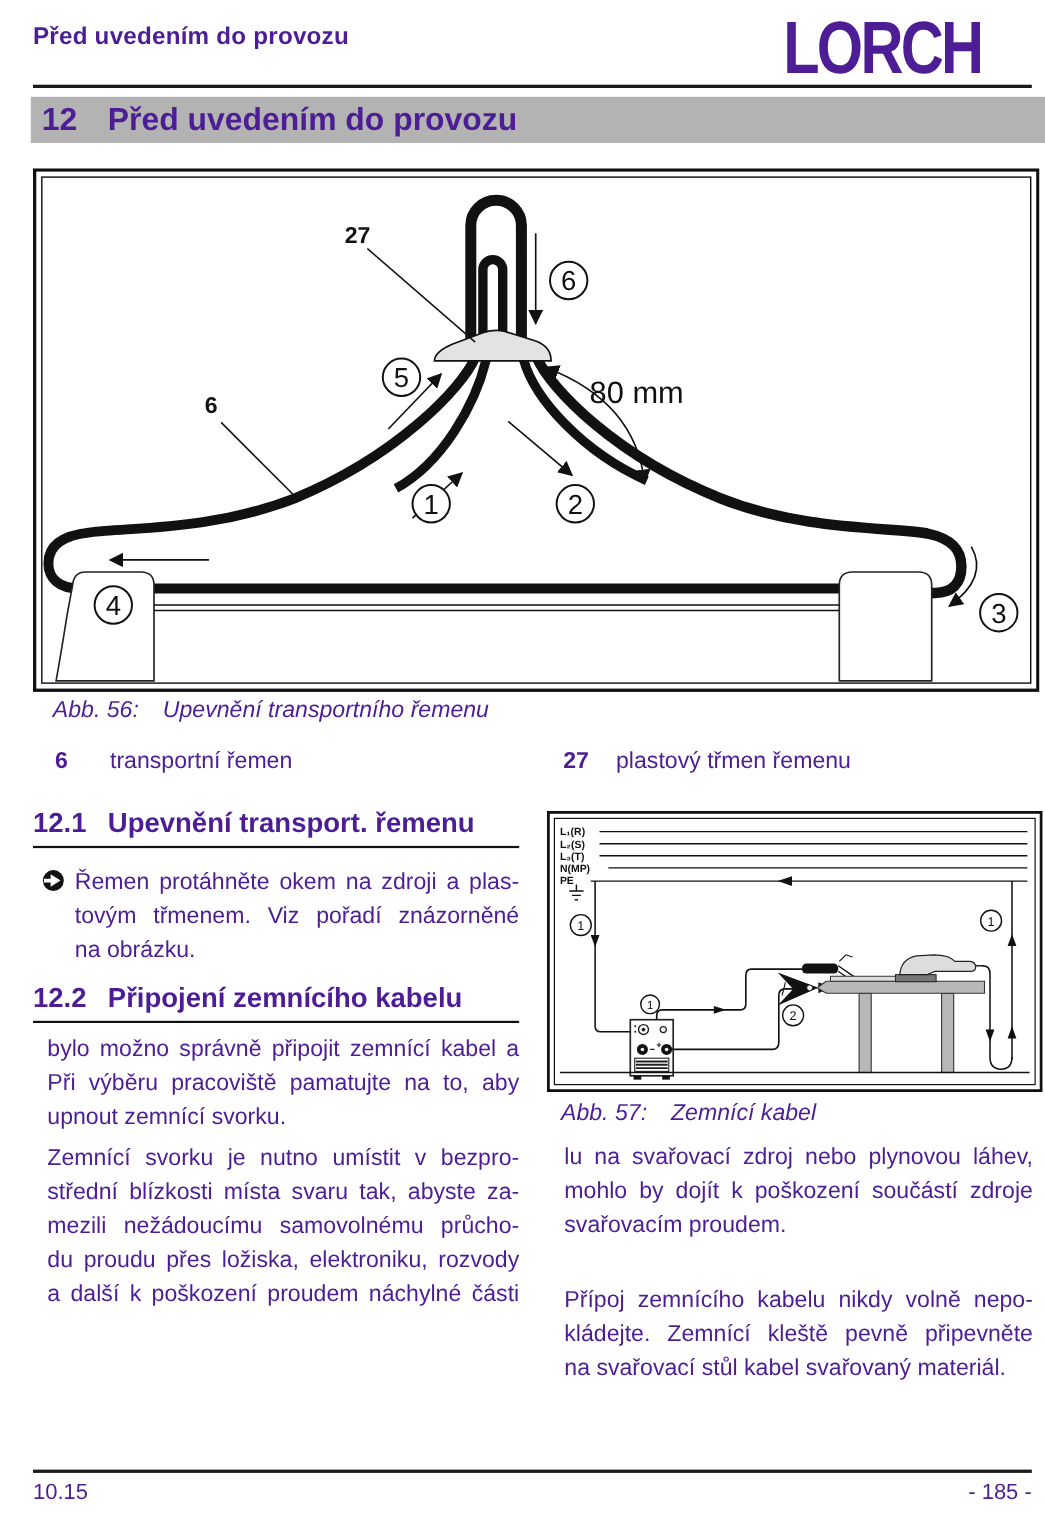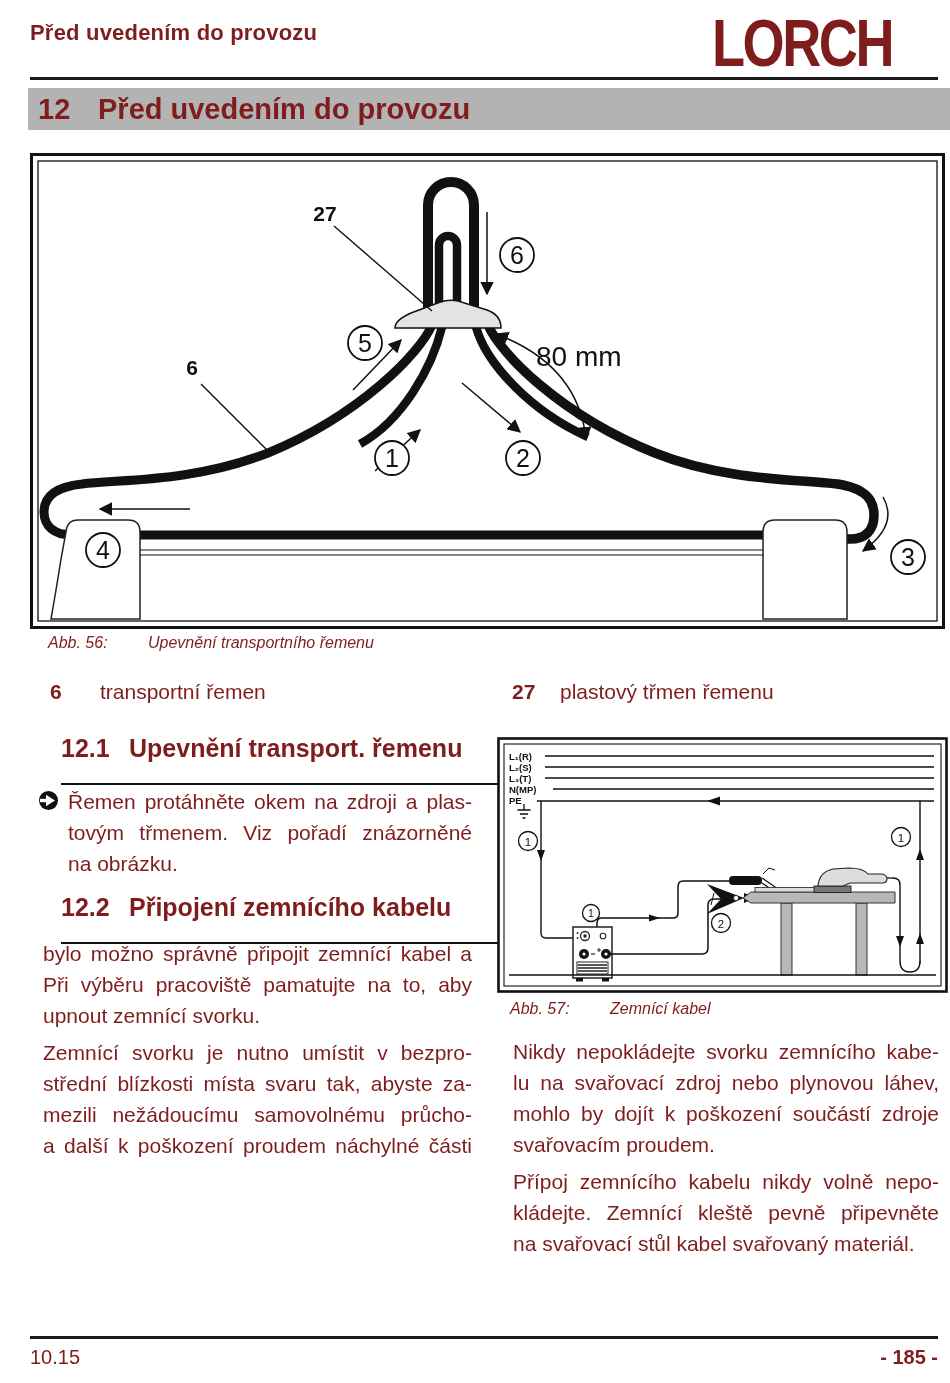--- a/index.html
+++ b/index.html
@@ -1,46 +1,46 @@
 <!DOCTYPE html>
 <html><head>
 <meta charset="utf-8">
 <style>
   html,body{margin:0;padding:0;background:#fff;}
   .page{position:relative;width:950px;height:1383px;background:#fff;overflow:hidden;
-        font-family:"Liberation Sans","DejaVu Sans",sans-serif;color:#7f1d1d;}
+        font-family:"Liberation Sans","DejaVu Sans",sans-serif;color:#4c1d95;}
   .abs{position:absolute;}
   
   .running-title{left:30px;top:20px;font-size:22px;font-weight:bold;letter-spacing:.2px;}
   .logo{left:712px;top:4px;font-size:66px;font-weight:bold;letter-spacing:-3px;
         transform:scale(.82,1.02);transform-origin:left top;white-space:nowrap;}
   .rule{background:#1c1c1c;height:3px;left:30px;width:908px;}
   .hdr-rule{top:77px;}
   .sec-bar{left:28px;top:88px;width:922px;height:42px;background:#b3b3b3;display:flex;align-items:center;}
   .sec-bar .num{font-size:29px;font-weight:bold;margin-left:10px;width:60px;}
   .sec-bar .ttl{font-size:29px;font-weight:bold;}
   
-  .caption{font-style:italic;font-size:16px;display:flex;}
+  .caption{font-style:italic;font-size:21px;display:flex;}
   .caption .clabel{width:100px;flex:0 0 auto;}
   .legend-item{display:flex;font-size:21px;}
   .legend-item .lnum{font-weight:bold;}
   
-  .colhead{display:flex;align-items:baseline;border-bottom:2px solid #111;padding-bottom:20px;margin-left:31px;}
+  .colhead{display:flex;align-items:baseline;border-bottom:2px solid #111;padding-bottom:6px;}
   .colhead .hnum{font-size:25px;font-weight:bold;width:46px;flex:0 0 auto;}
   .colhead .httl{font-size:25px;font-weight:bold;margin-left:22px;}
   
   .body-lines{font-size:21px;line-height:31px;}
   .jl{text-align:justify;text-align-last:justify;}
   .jl-end{text-align:left;}
   .bullet-row{display:flex;}
   .bullet-ic{flex:0 0 30px;padding-top:4px;}
   
   .ftr-rule{top:1336px;}
   .ftr-left{left:30px;top:1346px;font-size:20px;}
-  .ftr-right{left:638px;top:1346px;width:300px;text-align:right;font-size:20px;font-weight:bold;}
+  .ftr-right{left:638px;top:1346px;width:300px;text-align:right;font-size:20px;font-weight:normal;}
   svg text{font-family:"Liberation Sans","DejaVu Sans",sans-serif;}
   svg .bus-lbl{font-family:"DejaVu Sans",sans-serif;}
 </style>
 </head>
 <body>
 
 <div class="page">
 
   <div class="abs running-title">Před uvedením do provozu</div>
   <div class="abs logo">LORCH</div>
@@ -156,20 +156,21 @@
 
   <div class="abs body-lines" style="left:43px;top:938px;width:429px">
     <div class="jl">bylo možno správně připojit zemnící kabel a</div>
     <div class="jl">Při výběru pracoviště pamatujte na to, aby</div>
     <div class="jl-end">upnout zemnící svorku.</div>
   </div>
   <div class="abs body-lines" style="left:43px;top:1037px;width:429px">
     <div class="jl">Zemnící svorku je nutno umístit v bezpro-</div>
     <div class="jl">střední blízkosti místa svaru tak, abyste za-</div>
     <div class="jl">mezili nežádoucímu samovolnému průcho-</div>
+    <div class="jl">du proudu přes ložiska, elektroniku, rozvody</div>
     <div class="jl">a další k poškození proudem náchylné části</div>
   </div>
 
   <svg class="abs" style="left:497px;top:737px" width="451" height="256" viewBox="0 0 451 256">
     <defs>
       <marker id="f57a" viewBox="0 0 10 10" refX="9" refY="5" markerWidth="8" markerHeight="8" orient="auto">
         <path d="M0,0 L10,5 L0,10 Z" fill="#111"></path>
       </marker>
     </defs>
     <rect x="1.5" y="1.5" width="448" height="253" fill="#fff" stroke="#111" stroke-width="2.6"></rect>
@@ -262,21 +263,20 @@
 
     <path d="M12,238 H439" stroke="#111" stroke-width="1.3"></path>
   </svg>
 
   <div class="abs caption" style="left:510px;top:1000px;width:430px">
     <span class="clabel">Abb. 57:</span>
     <span>Zemnící kabel</span>
   </div>
 
   <div class="abs body-lines" style="left:513px;top:1036px;width:426px">
-    <div class="jl">Nikdy nepokládejte svorku zemnícího kabe-</div>
     <div class="jl">lu na svařovací zdroj nebo plynovou láhev,</div>
     <div class="jl">mohlo by dojít k poškození součástí zdroje</div>
     <div class="jl-end">svařovacím proudem.</div>
   </div>
   <div class="abs body-lines" style="left:513px;top:1166px;width:426px">
     <div class="jl">Přípoj zemnícího kabelu nikdy volně nepo-</div>
     <div class="jl">kládejte. Zemnící kleště pevně připevněte</div>
     <div class="jl-end">na svařovací stůl kabel svařovaný materiál.</div>
   </div>
 

